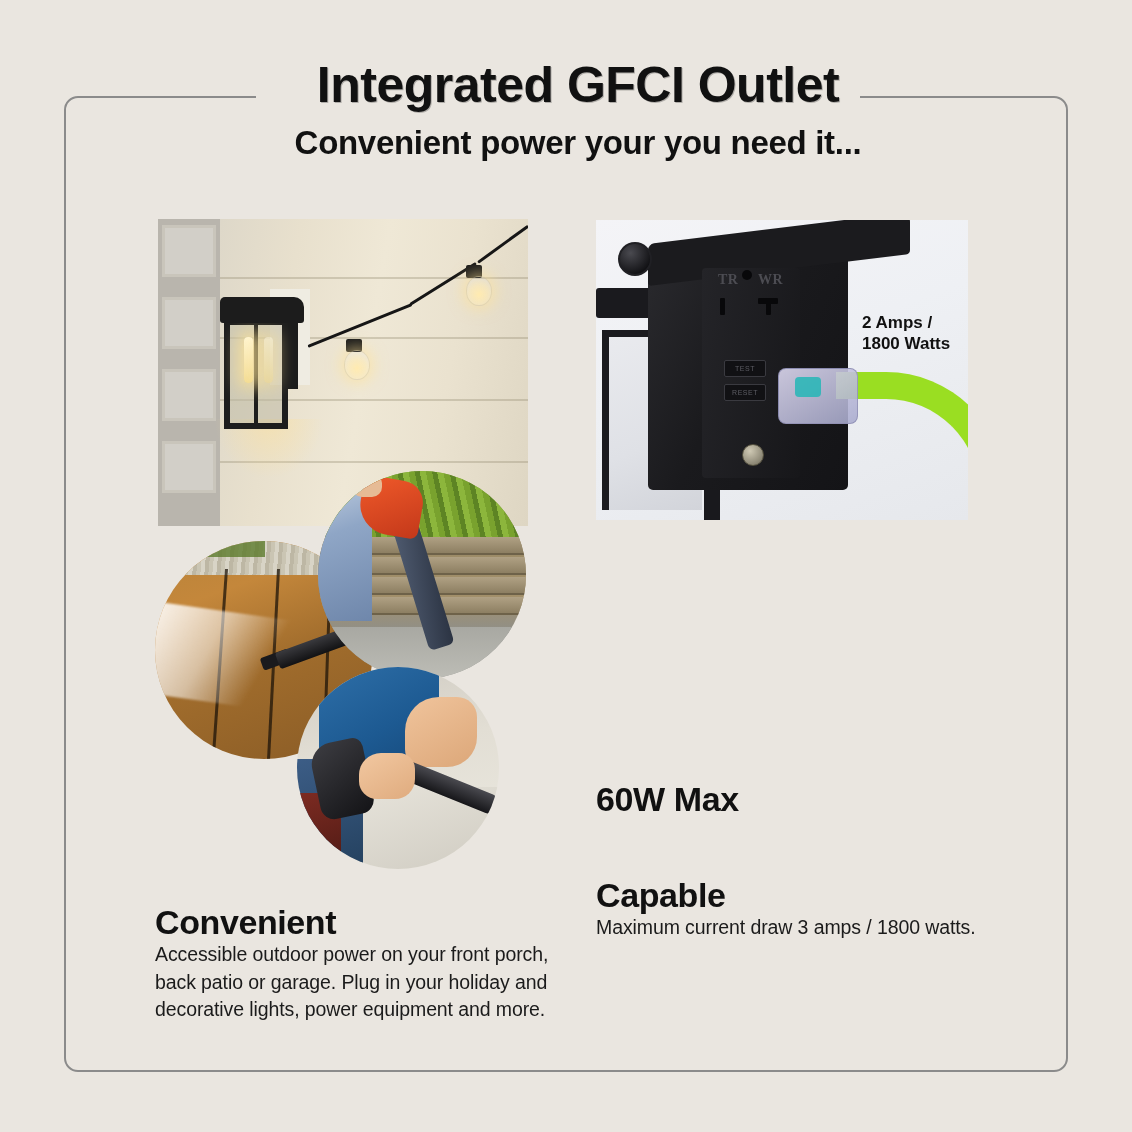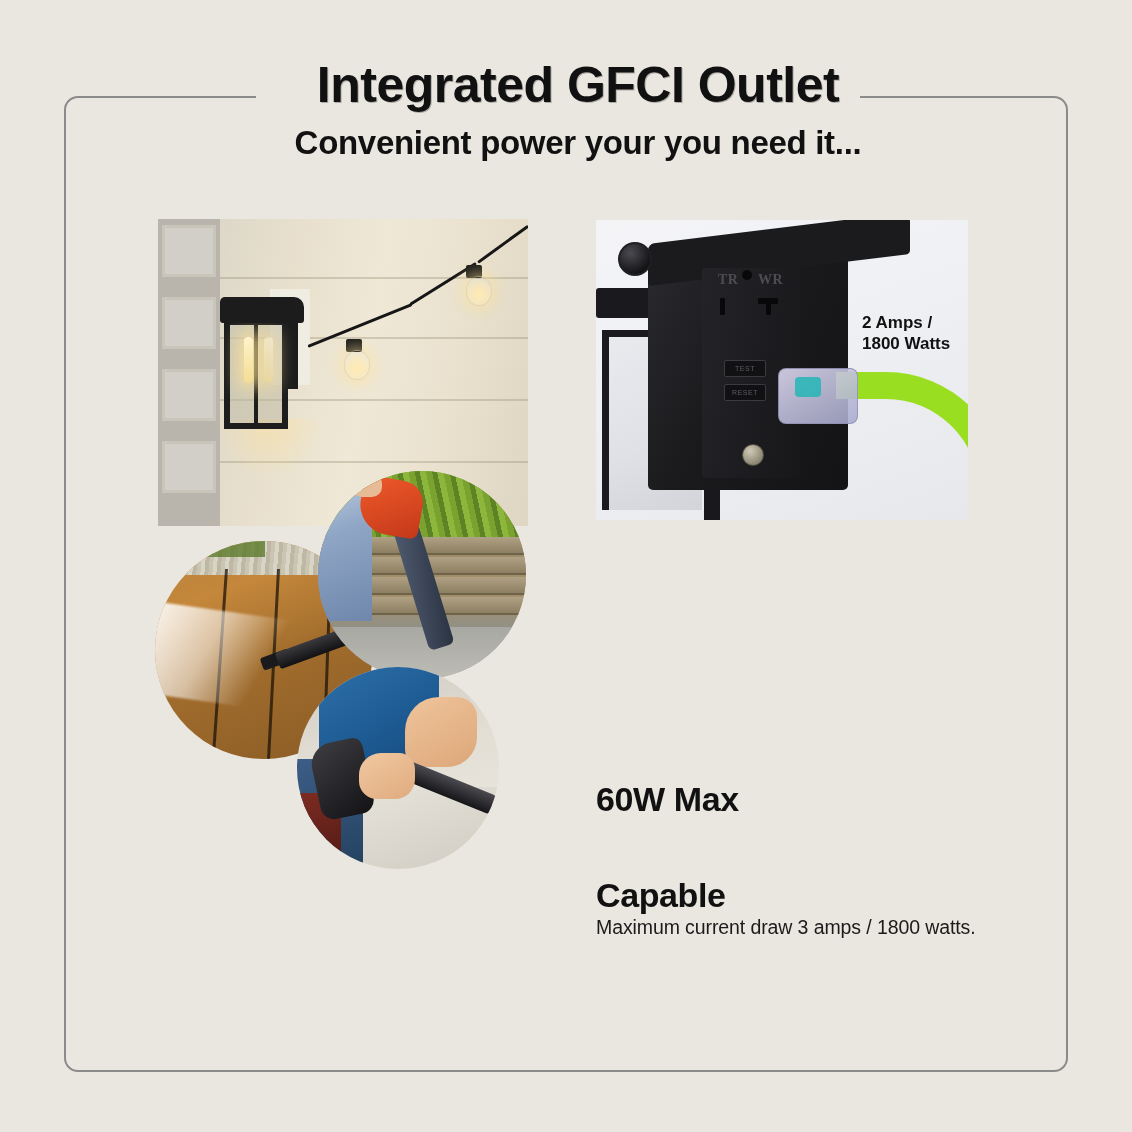--- a/index.html
+++ b/index.html
@@ -714,14 +714,20 @@
 
   <div class="feature" id="feature-60w">
     <h3>60W Max</h3>
   </div>
 
   <div class="feature" id="feature-capable">
     <h3>Capable</h3>
     <p>Maximum current draw 3 amps / 1800 watts.</p>
   </div>
 
+  <div class="feature" id="feature-convenient">
+    <h3>Convenient</h3>
+    <p>Accessible outdoor power on your front porch,
+back patio or garage. Plug in your holiday and
+decorative lights, power equipment and more.</p>
+  </div>
 
 </div>
 
 </body></html>

